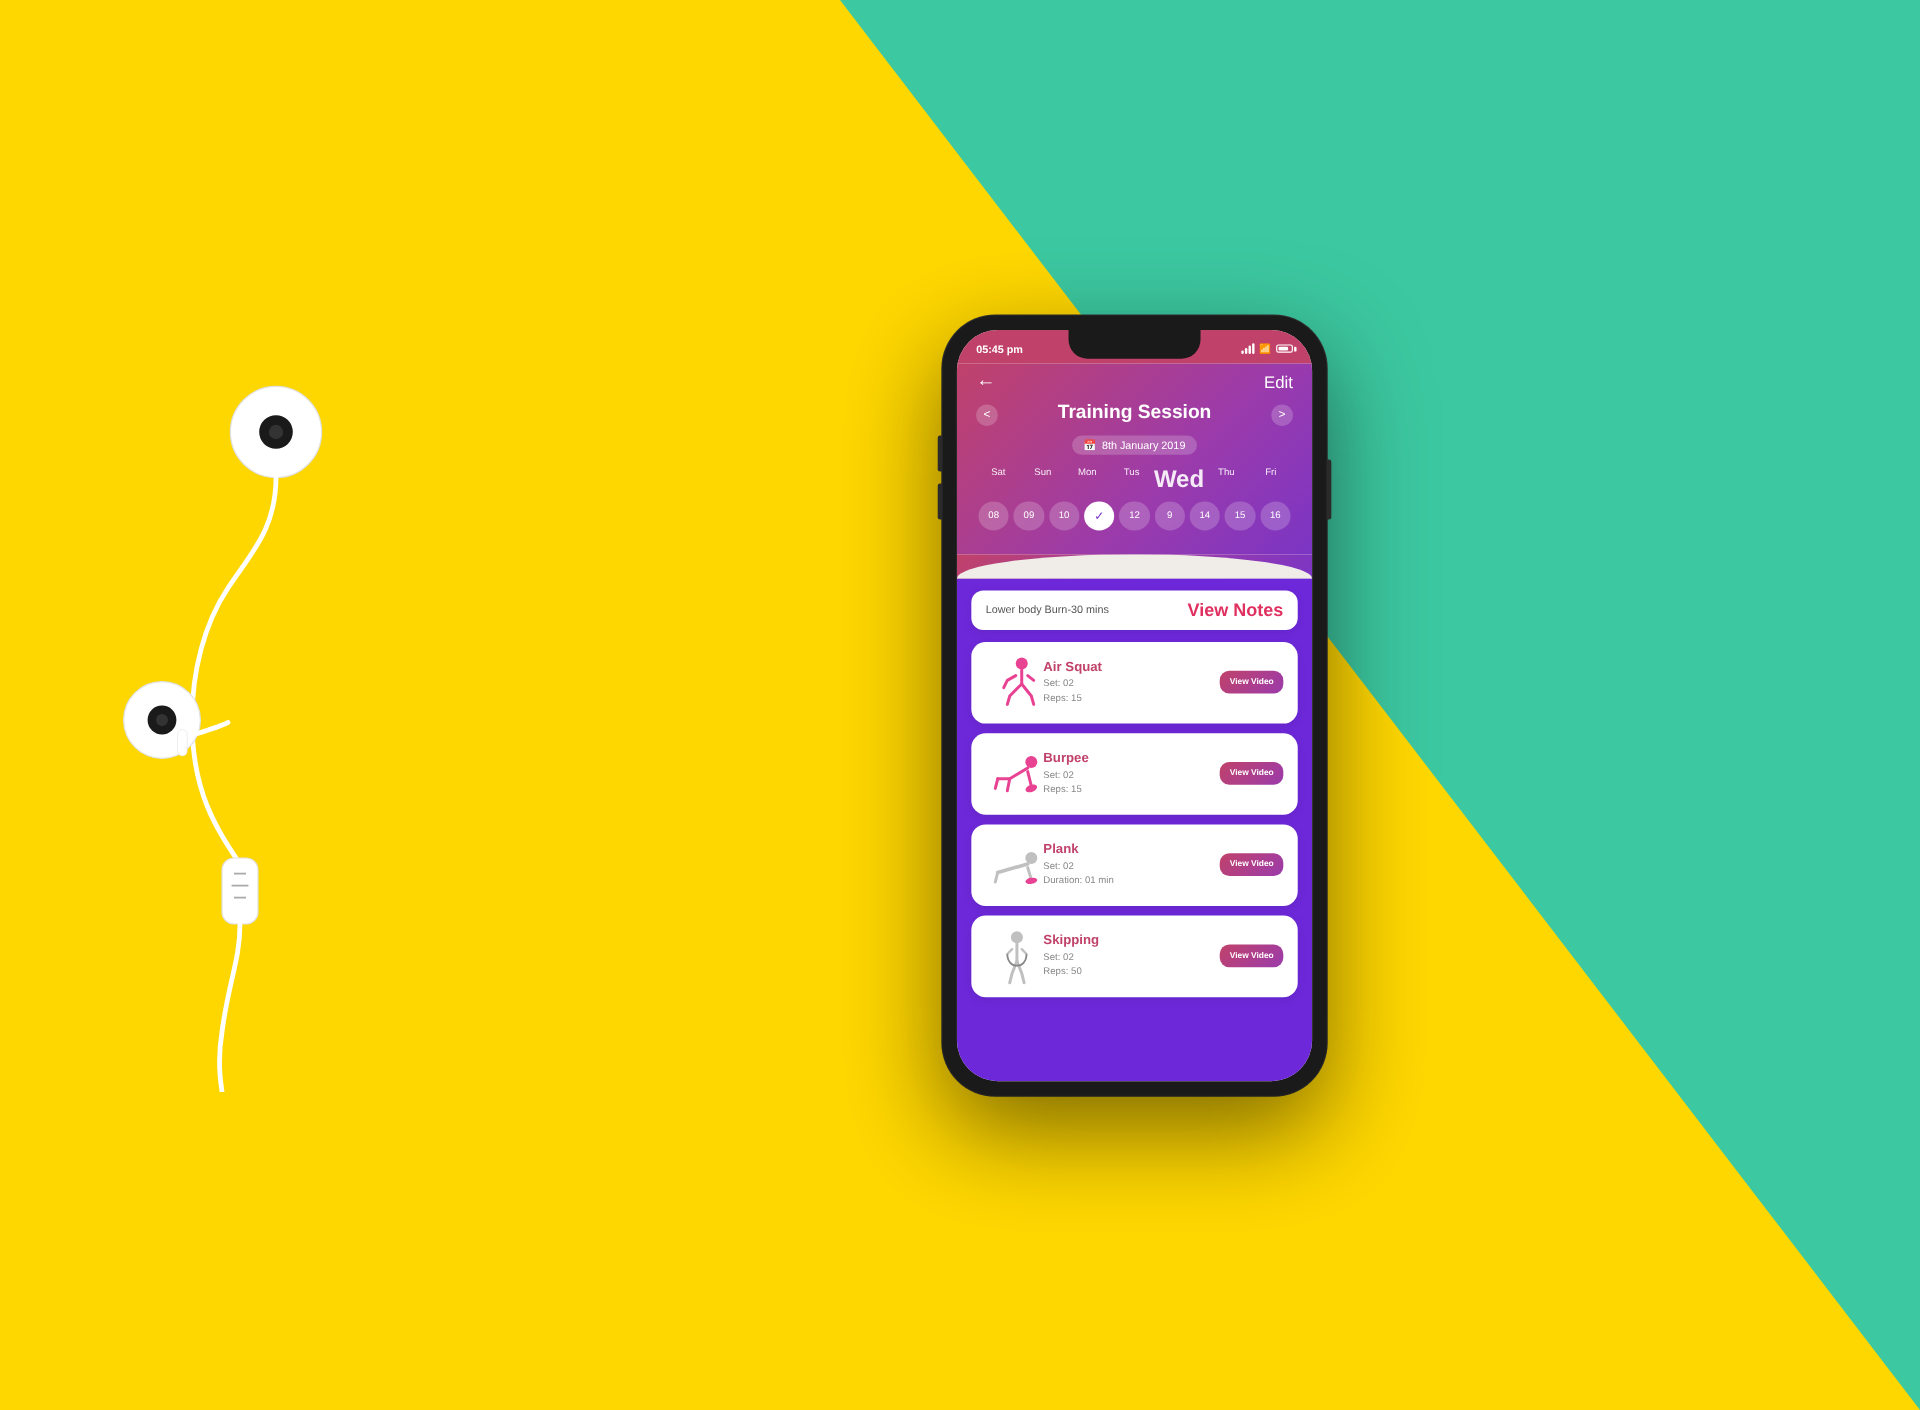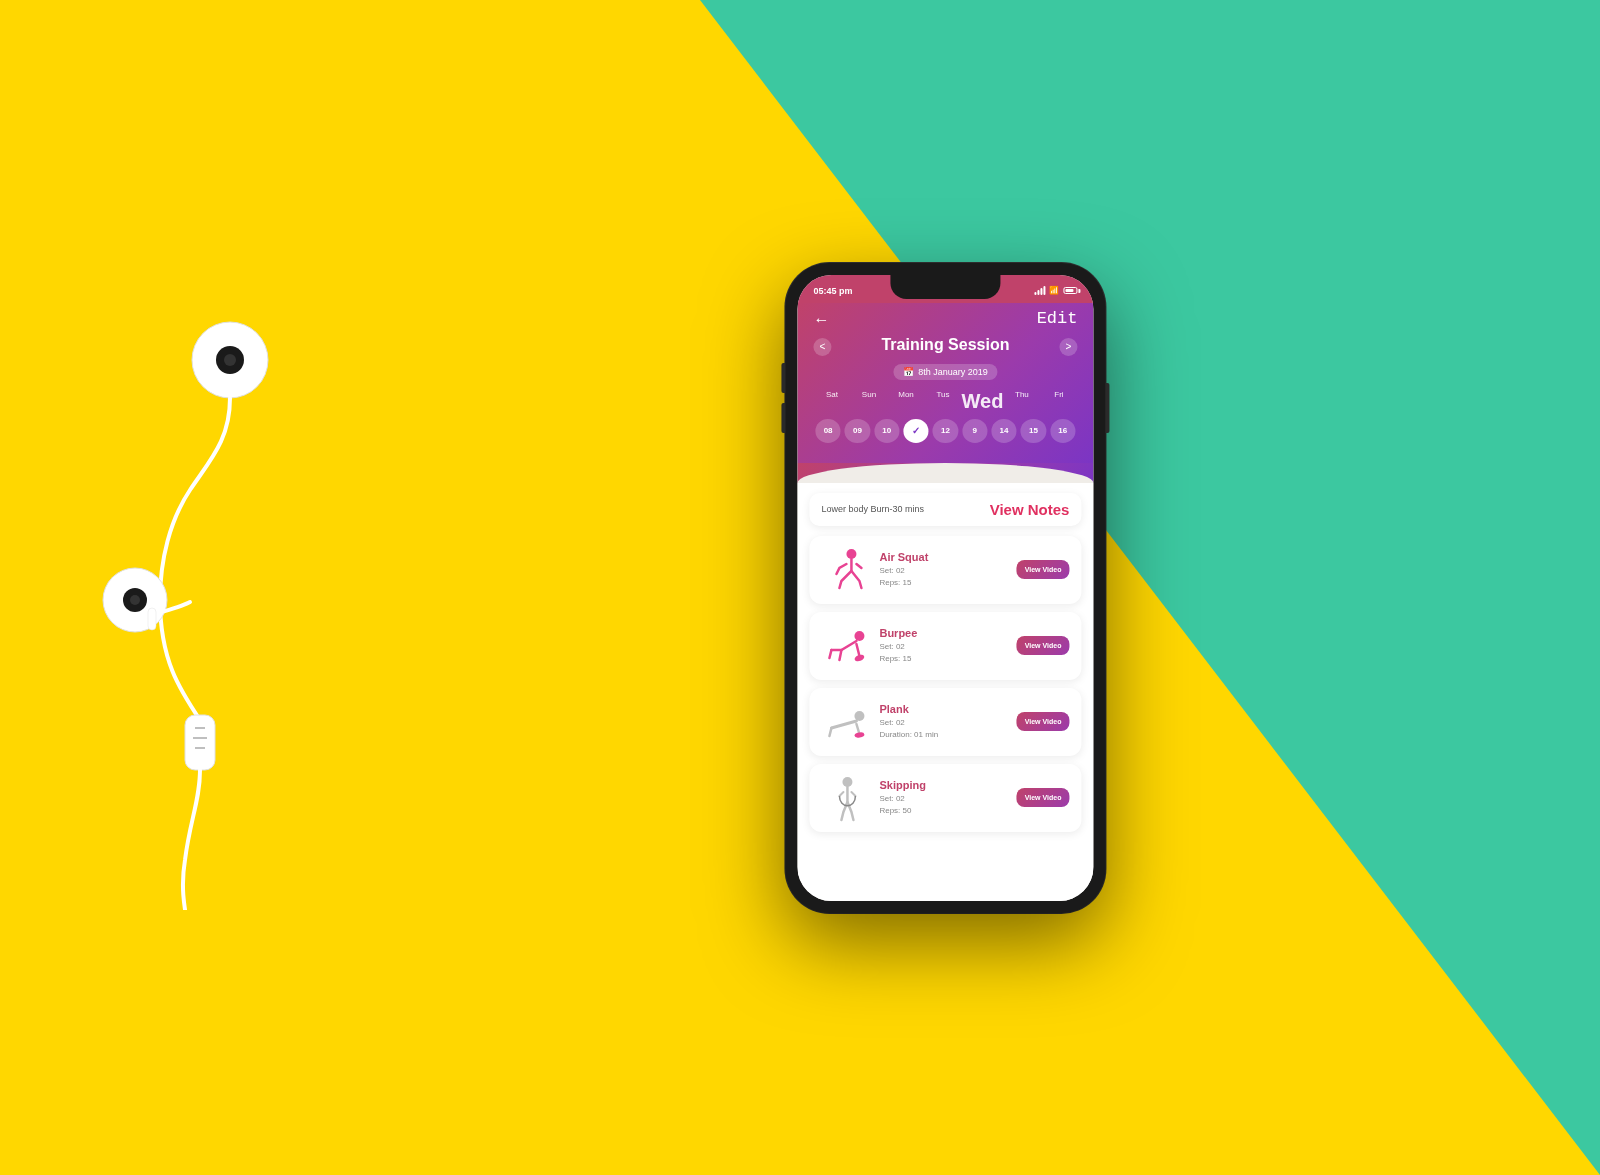--- a/index.html
+++ b/index.html
@@ -147,23 +147,22 @@
       align-items: center;
       margin-bottom: 8px;
     }
 
     .back-arrow {
       font-size: 16px;
       cursor: pointer;
     }
 
     .edit-btn {
-      font-size: 17px;
+      font-size: 14px;
       font-weight: 500;
-      font-family: Liberation Mono, monospace;
     }
 
     .session-title {
       text-align: center;
       font-size: 16px;
       font-weight: 700;
       margin-bottom: 4px;
     }
 
     .date-badge {
@@ -227,41 +226,41 @@
 
     .date-circle {
       width: 24px;
       height: 24px;
       border-radius: 50%;
       background: rgba(255,255,255,0.2);
       display: flex;
       align-items: center;
       justify-content: center;
       font-size: 8px;
-      font-weight: 700;
+      font-weight: 400;
       color: white;
       flex: 1;
       margin: 0 2px;
       text-align: right;
     }
 
     .date-circle.selected {
       background: white;
       color: #7b35c4;
     }
 
     .check-icon {
       font-size: 10px;
     }
 
     
     .content-area {
       flex: 1;
       overflow-y: auto;
-      background: #ffffff;
+      background: #6d28d9;
       padding: 10px 12px;
     }
 
     .content-area::-webkit-scrollbar { display: none; }
 
     
     .session-info-bar {
       background: white;
       border-radius: 10px;
       padding: 8px 12px;
@@ -285,21 +284,20 @@
       cursor: pointer;
     }
 
     
     .exercise-card {
       background: white;
       border-radius: 12px;
       padding: 10px 12px;
       display: flex;
       align-items: center;
-      gap: 10px;
       margin-bottom: 8px;
       box-shadow: 0 2px 8px rgba(0,0,0,0.08);
     }
 
     .exercise-illustration {
       width: 48px;
       height: 48px;
       flex-shrink: 0;
       display: flex;
       align-items: center;

